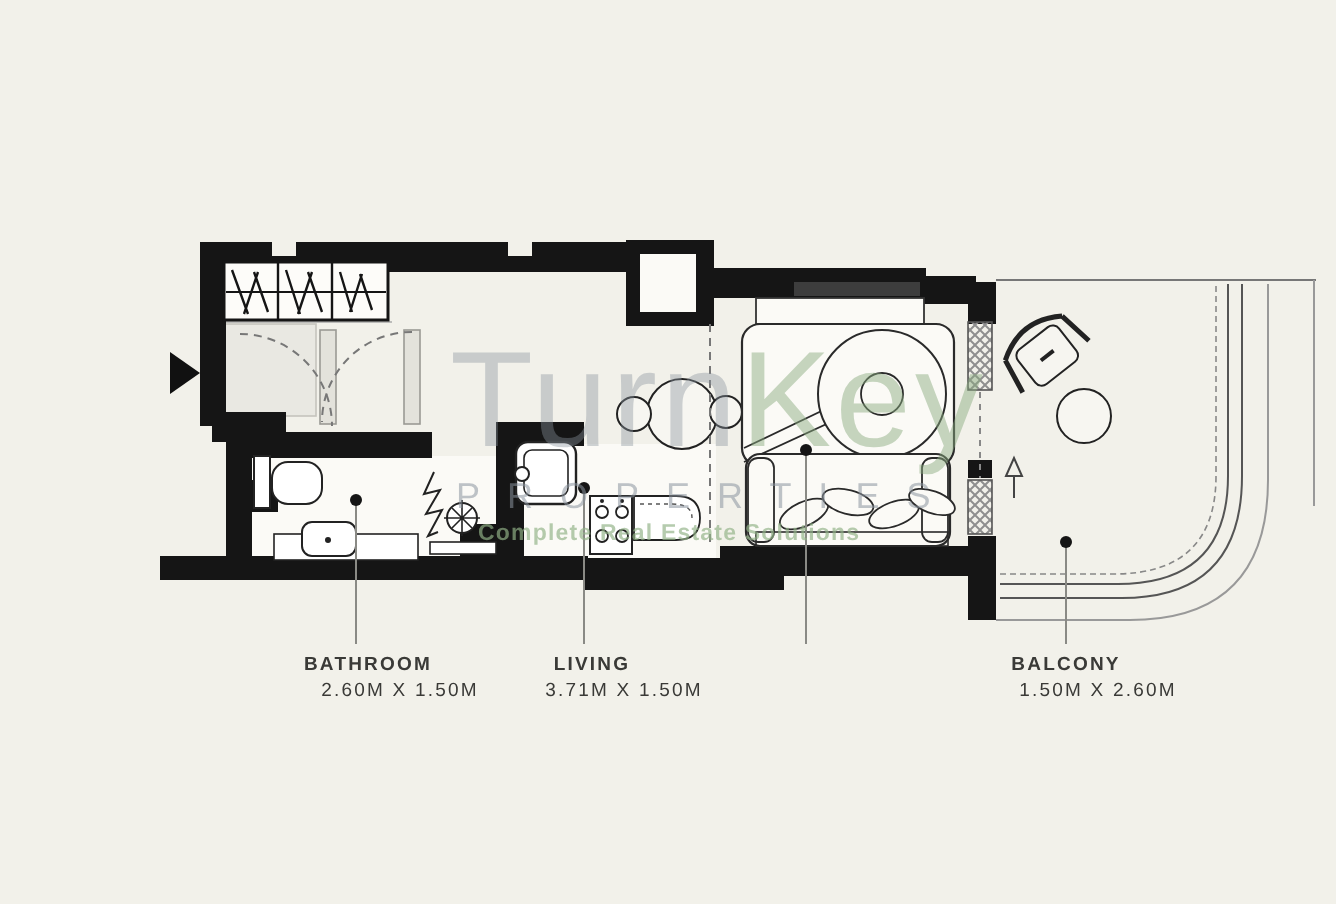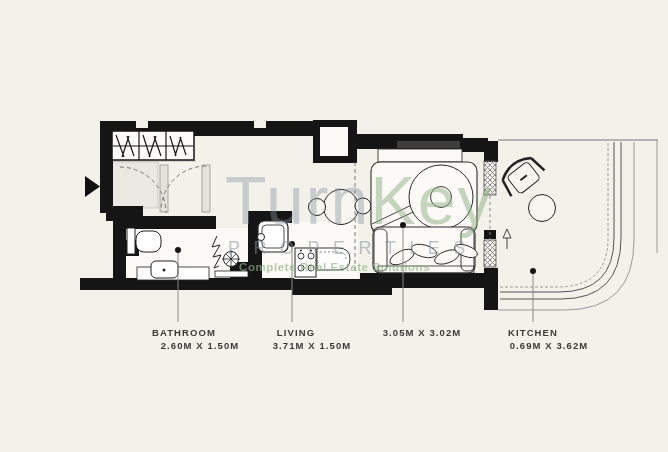--- a/index.html
+++ b/index.html
@@ -11,21 +11,21 @@
             letter-spacing:2px;color:rgba(138,147,158,0.40);white-space:nowrap;line-height:1;}
   .wm-brand .wm-key{color:rgba(138,172,128,0.48);}
   .wm-props{position:absolute;left:228px;top:238px;font-size:18px;font-weight:400;
             letter-spacing:13.5px;color:rgba(138,147,158,0.55);white-space:nowrap;}
   .wm-tagline{position:absolute;left:239px;top:261px;font-size:11.5px;font-weight:700;
               letter-spacing:0.6px;color:rgba(146,178,136,0.68);white-space:nowrap;}
   
   .room-label{position:absolute;top:326px;transform:translateX(-50%);text-align:center;
               color:#3a3a37;white-space:nowrap;}
   .room-name{font-size:9.5px;font-weight:700;letter-spacing:1.1px;line-height:13px;text-align:center;}
-  .room-dims{font-size:9.5px;font-weight:700;letter-spacing:1.1px;line-height:13px;margin-left:32px;}
+  .room-dims{font-size:9.5px;font-weight:400;letter-spacing:1.1px;line-height:13px;margin-left:32px;}
 </style>
 </head>
 <body>
 
 <div class="stage">
 
   <svg width="668" height="452" viewBox="0 0 668 452">
     <defs>
       <pattern id="hatch" patternUnits="userSpaceOnUse" width="5" height="5">
         <path d="M0 5 L5 0 M0 0 L5 5" stroke="#8f8f8f" stroke-width="1" fill="none"></path>
@@ -186,20 +186,19 @@
 
   <div class="room-label" style="left:184px">
     <div class="room-name">BATHROOM</div>
     <div class="room-dims">2.60M X 1.50M</div>
   </div>
   <div class="room-label" style="left:296px">
     <div class="room-name">LIVING</div>
     <div class="room-dims">3.71M X 1.50M</div>
   </div>
   <div class="room-label" style="left:406px">
-    <div class="room-dims">3.05M X 3.02M</div>
   </div>
   <div class="room-label" style="left:533px">
-    <div class="room-name">KITCHEN</div>
-    <div class="room-dims">0.69M X 3.62M</div>
+    <div class="room-name">BALCONY</div>
+    <div class="room-dims">1.50M X 2.60M</div>
   </div>
 
 </div>
 
 </body></html>

